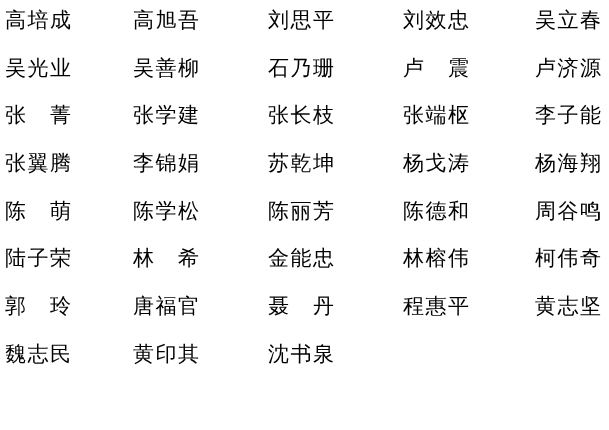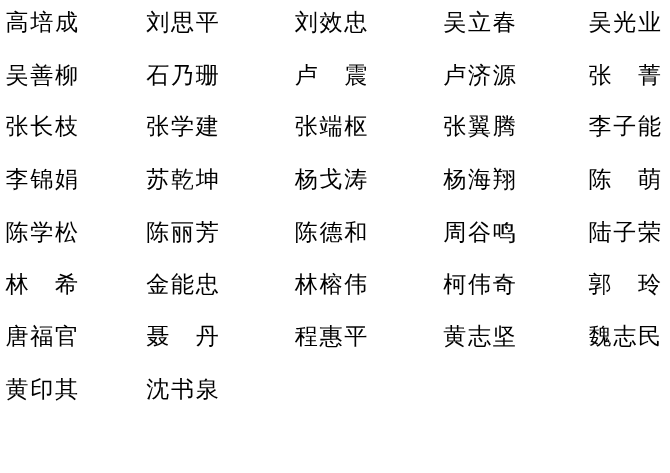--- a/index.html
+++ b/index.html
@@ -34,37 +34,38 @@
     white-space: nowrap;
     text-align: left;
   }
 </style>
 </head>
 <body>
 
 <div class="page">
   <div class="name-grid">
     <div class="name-cell">高培成</div>
+    <div class="name-cell">高旭吾</div>
     <div class="name-cell">刘思平</div>
     <div class="name-cell">刘效忠</div>
     <div class="name-cell">吴立春</div>
 
     <div class="name-cell">吴光业</div>
     <div class="name-cell">吴善柳</div>
     <div class="name-cell">石乃珊</div>
     <div class="name-cell">卢　震</div>
     <div class="name-cell">卢济源</div>
 
     <div class="name-cell">张　菁</div>
+    <div class="name-cell">张学建</div>
     <div class="name-cell">张长枝</div>
-    <div class="name-cell">张学建</div>
 
     <div class="name-cell">张端枢</div>
+    <div class="name-cell">李子能</div>
     <div class="name-cell">张翼腾</div>
-    <div class="name-cell">李子能</div>
     <div class="name-cell">李锦娟</div>
     <div class="name-cell">苏乾坤</div>
 
     <div class="name-cell">杨戈涛</div>
     <div class="name-cell">杨海翔</div>
     <div class="name-cell">陈　萌</div>
     <div class="name-cell">陈学松</div>
     <div class="name-cell">陈丽芳</div>
 
     <div class="name-cell">陈德和</div>

